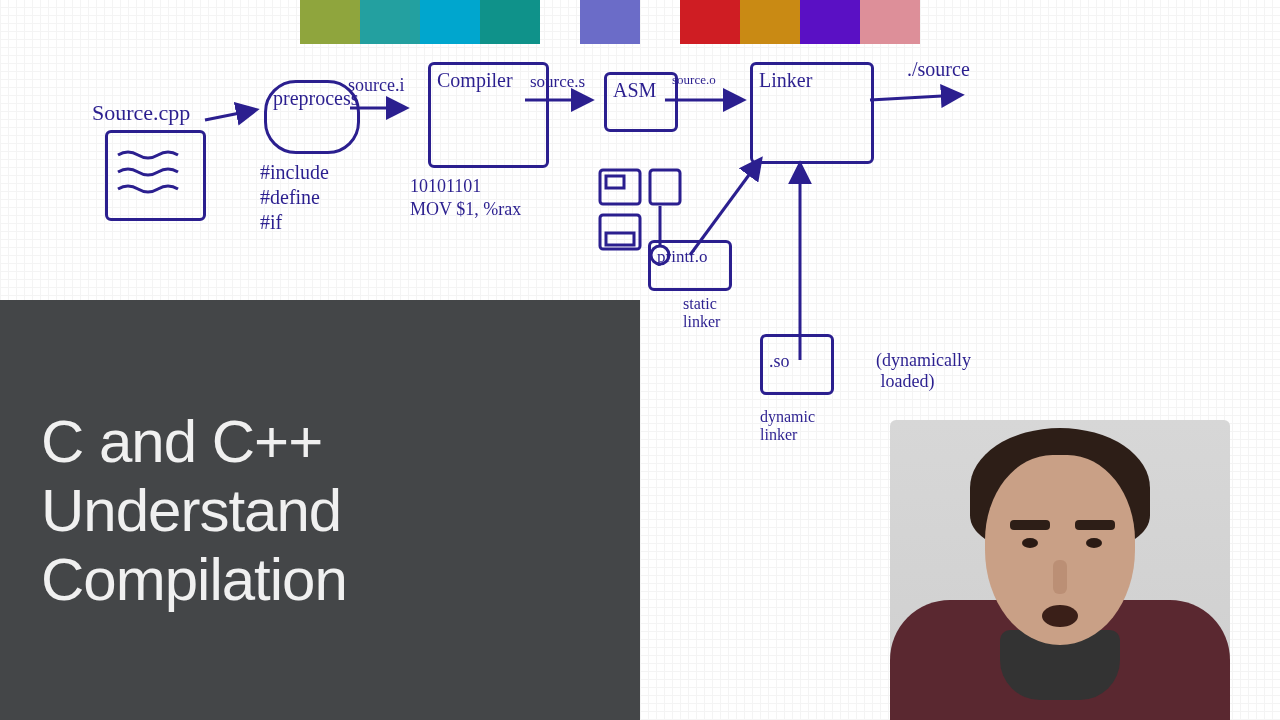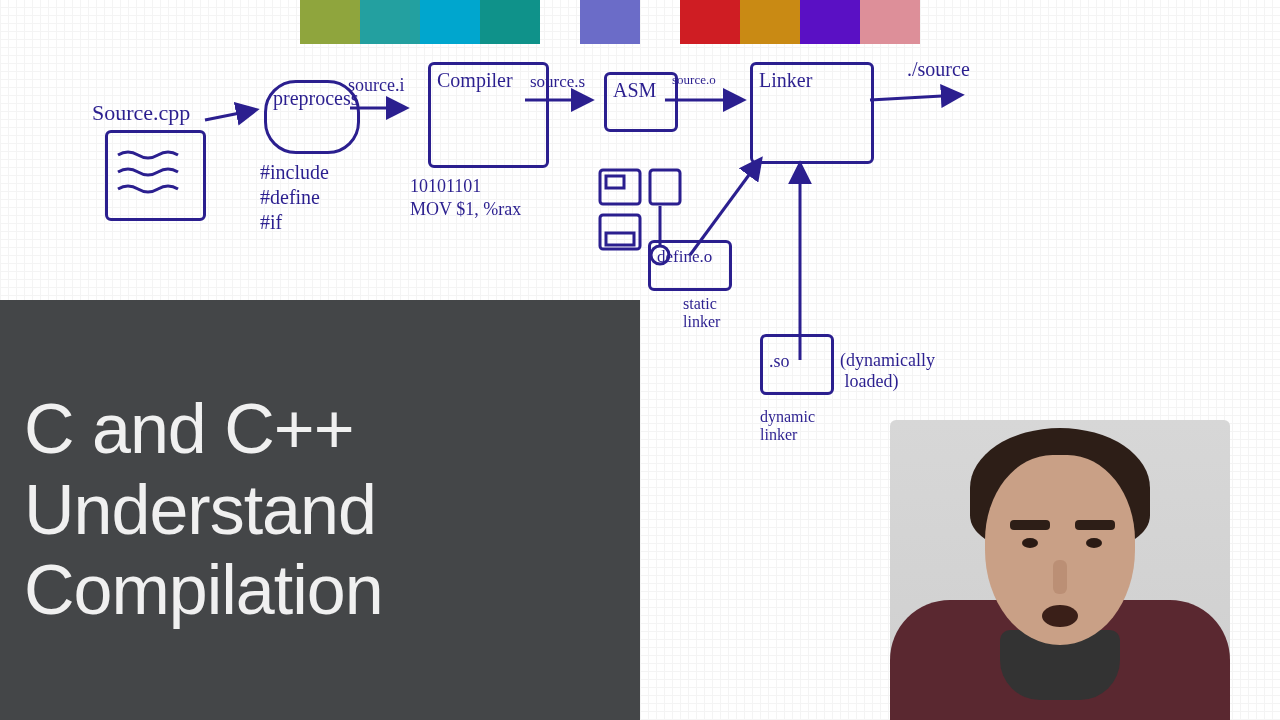--- a/index.html
+++ b/index.html
@@ -62,24 +62,25 @@
     width: 640px;
     height: 420px;
     background: #444648;
     display: flex;
     align-items: center;
   }
   .title-overlay .txt {
     color: #f0f0f0;
     font-family: "Segoe UI", Tahoma, sans-serif;
     font-weight: 300;
-    font-size: 70px;
+    font-size: 60px;
     line-height: 1.15;
-    padding-left: 24px;
+    padding-left: 12px;
     letter-spacing: -1px;
+    margin-left: 29px;
   }
   
   .presenter {
     position: absolute;
     right: 50px;
     bottom: 0;
     width: 340px;
     height: 300px;
     background: linear-gradient(#d7d7d7,#cfcfcf);
     border-top-left-radius: 6px;
@@ -185,31 +186,31 @@
     <span>ASM</span>
   </div>
   <div class="hand" style="left:672px; top:72px; font-size:13px;">source.o</div>
 
   <div class="box" style="left:750px; top:62px; width:118px; height:96px;">
     <span>Linker</span>
   </div>
   <div class="hand" style="left:895px; top:58px; font-size:20px;margin-left:12px;">./source</div>
 
   <div class="box" style="left:648px; top:240px; width:78px; height:45px;">
-    <span style="font-size:17px">define.o</span>
+    <span style="font-size:17px">printf.o</span>
   </div>
   <div class="hand" style="left:650px; top:295px; font-size:16px; line-height:1.1;margin-left:33px;">static
 linker</div>
 
   <div class="box" style="left:760px; top:334px; width:68px; height:55px;">
     <span style="font-size:18px;padding-top:14px">.so</span>
   </div>
   <div class="hand" style="left:760px; top:408px; font-size:16px; line-height:1.1;">dynamic
 linker</div>
-  <div class="hand" style="left:840px; top:350px; font-size:18px; line-height:1.15;">(dynamically
+  <div class="hand" style="left:876px; top:350px; font-size:18px; line-height:1.15;">(dynamically
  loaded)</div>
 
   <div class="hand" style="left:105px; top:310px; font-size:24px; text-decoration:underline;">Flags</div>
   <div class="hand" style="left:115px; top:350px; font-size:22px;">-I</div>
   <div class="hand" style="left:115px; top:395px; font-size:22px;">-l</div>
 
 </div>
 
 <div class="title-overlay">
   <div class="txt">

